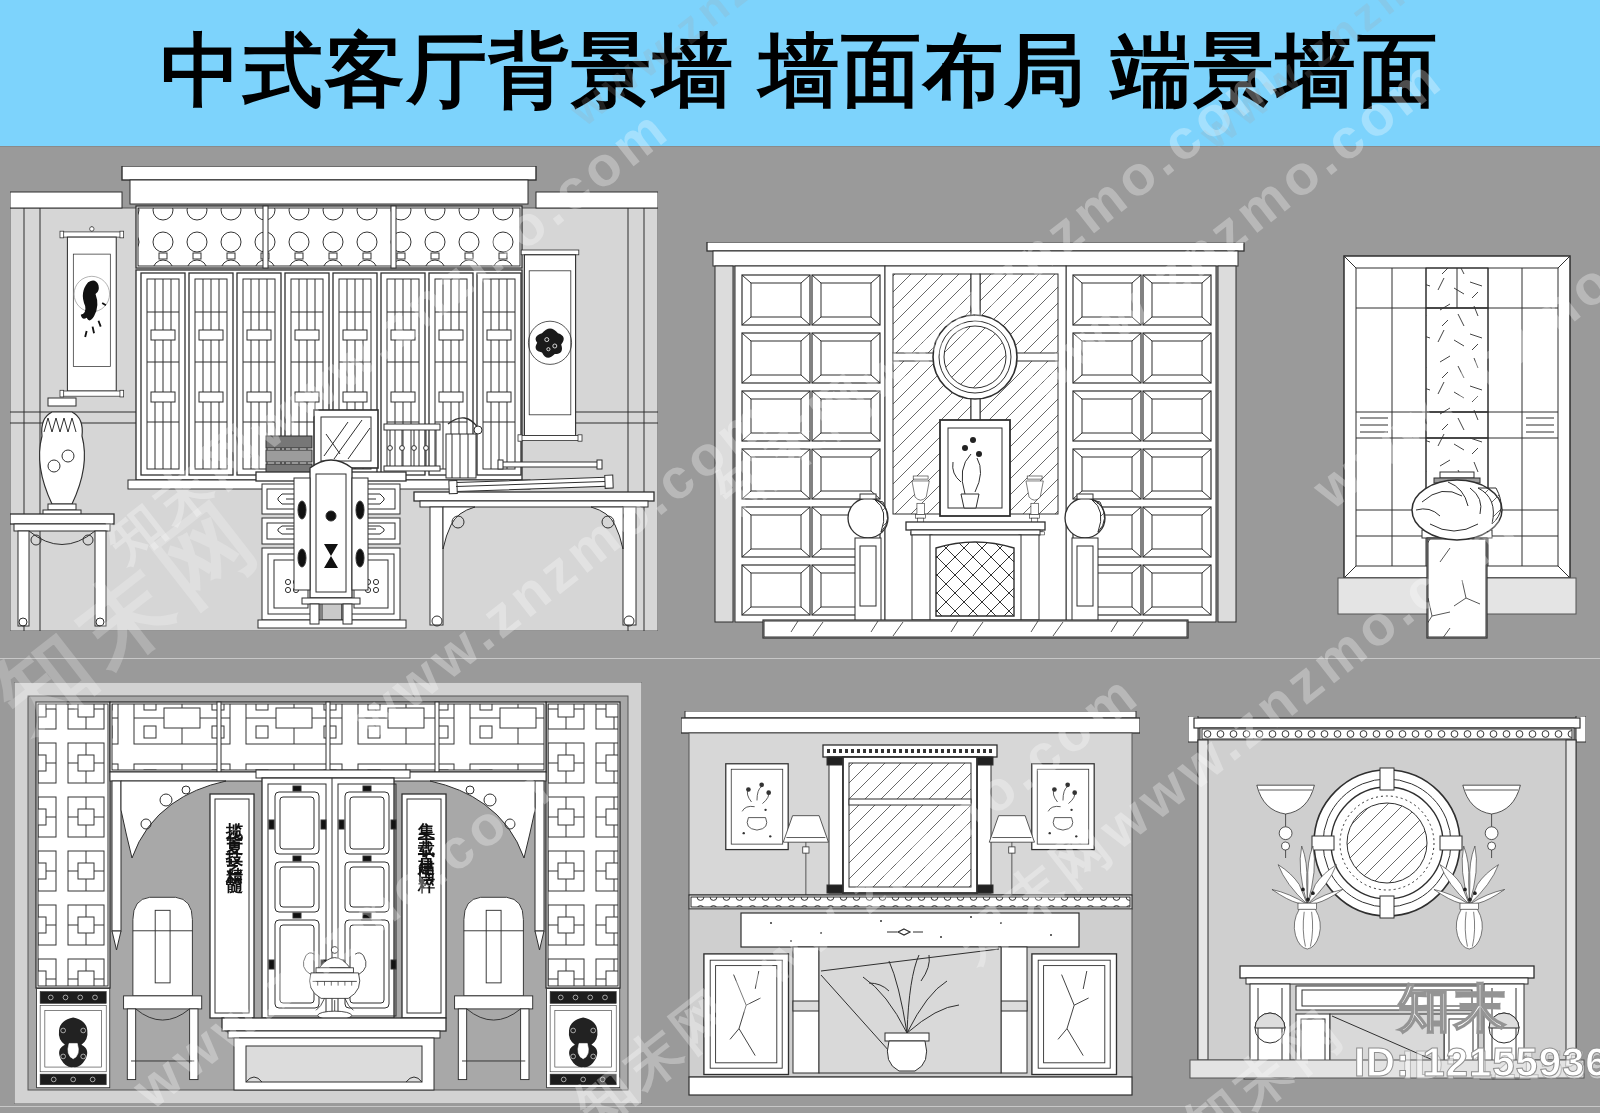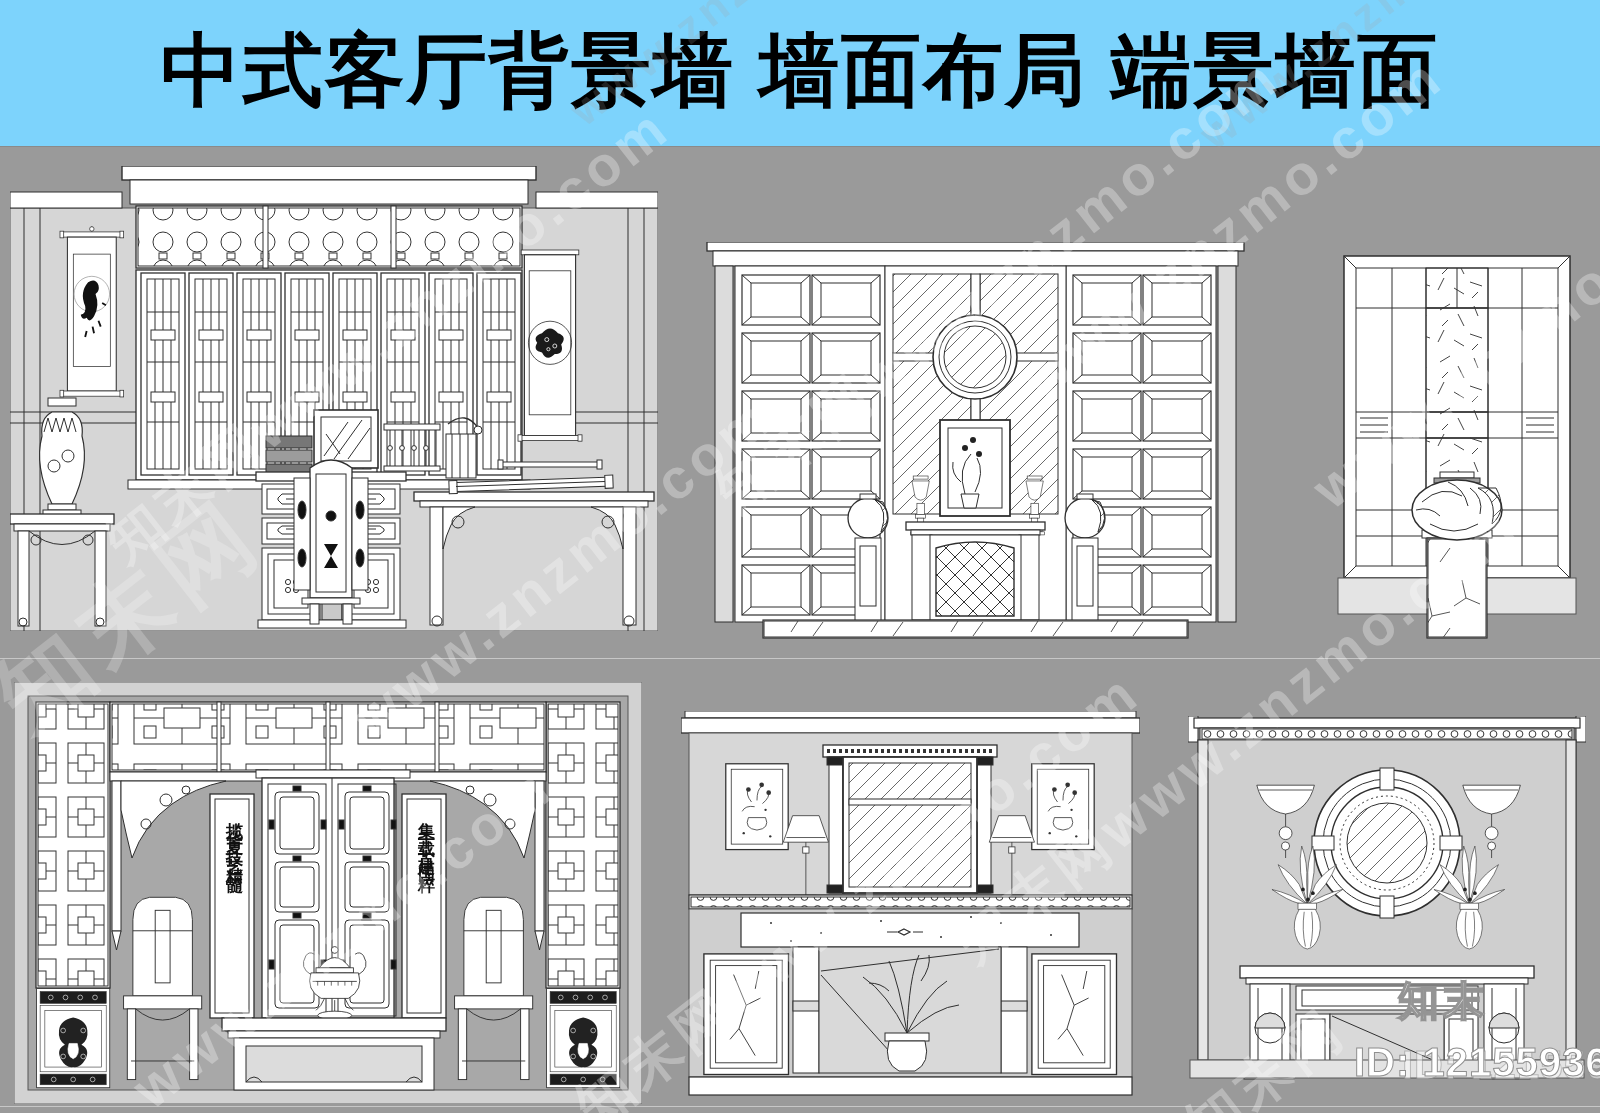--- a/index.html
+++ b/index.html
@@ -11,21 +11,21 @@
   .canvas{position:absolute;left:0;top:146px;width:1600px;height:967px;background:#9a9a9a;
           border-top:1px solid #8a8a8a;box-sizing:border-box;}
   .hline{position:absolute;left:0;width:1600px;height:1px;background:rgba(255,255,255,.45);}
   .panel{position:absolute;}
   .panel svg{display:block;}
   .wm{position:absolute;white-space:nowrap;font-weight:700;
       color:rgba(255,255,255,.30);transform:rotate(-38deg);transform-origin:0 0;
       letter-spacing:5px;pointer-events:none;font-size:56px;}
   .wm-title{color:rgba(165,165,165,.20);}
   .wm-big{font-size:92px;color:rgba(255,255,255,.22);letter-spacing:10px;}
-  .logo{position:absolute;left:1398px;top:974px;font-size:41px;font-weight:800;color:#fff;
+  .logo{position:absolute;left:1398px;top:974px;font-size:52px;font-weight:800;color:#fff;
         -webkit-text-stroke:1.5px #949494;letter-spacing:4px;}
   .idlab{position:absolute;left:1354px;top:1040px;font-size:40px;font-weight:700;color:#fff;
          -webkit-text-stroke:1px #8f8f8f;letter-spacing:1px;white-space:nowrap;}
   .idecho{position:absolute;left:1402px;top:1043px;font-size:40px;font-weight:700;color:#fff;
           -webkit-text-stroke:1px #8f8f8f;opacity:.5;letter-spacing:1px;white-space:nowrap;}
   .couplet{position:absolute;writing-mode:vertical-rl;text-orientation:upright;
            font-size:17px;letter-spacing:9px;color:#111;font-weight:600;}
 </style>
 </head>
 <body>

